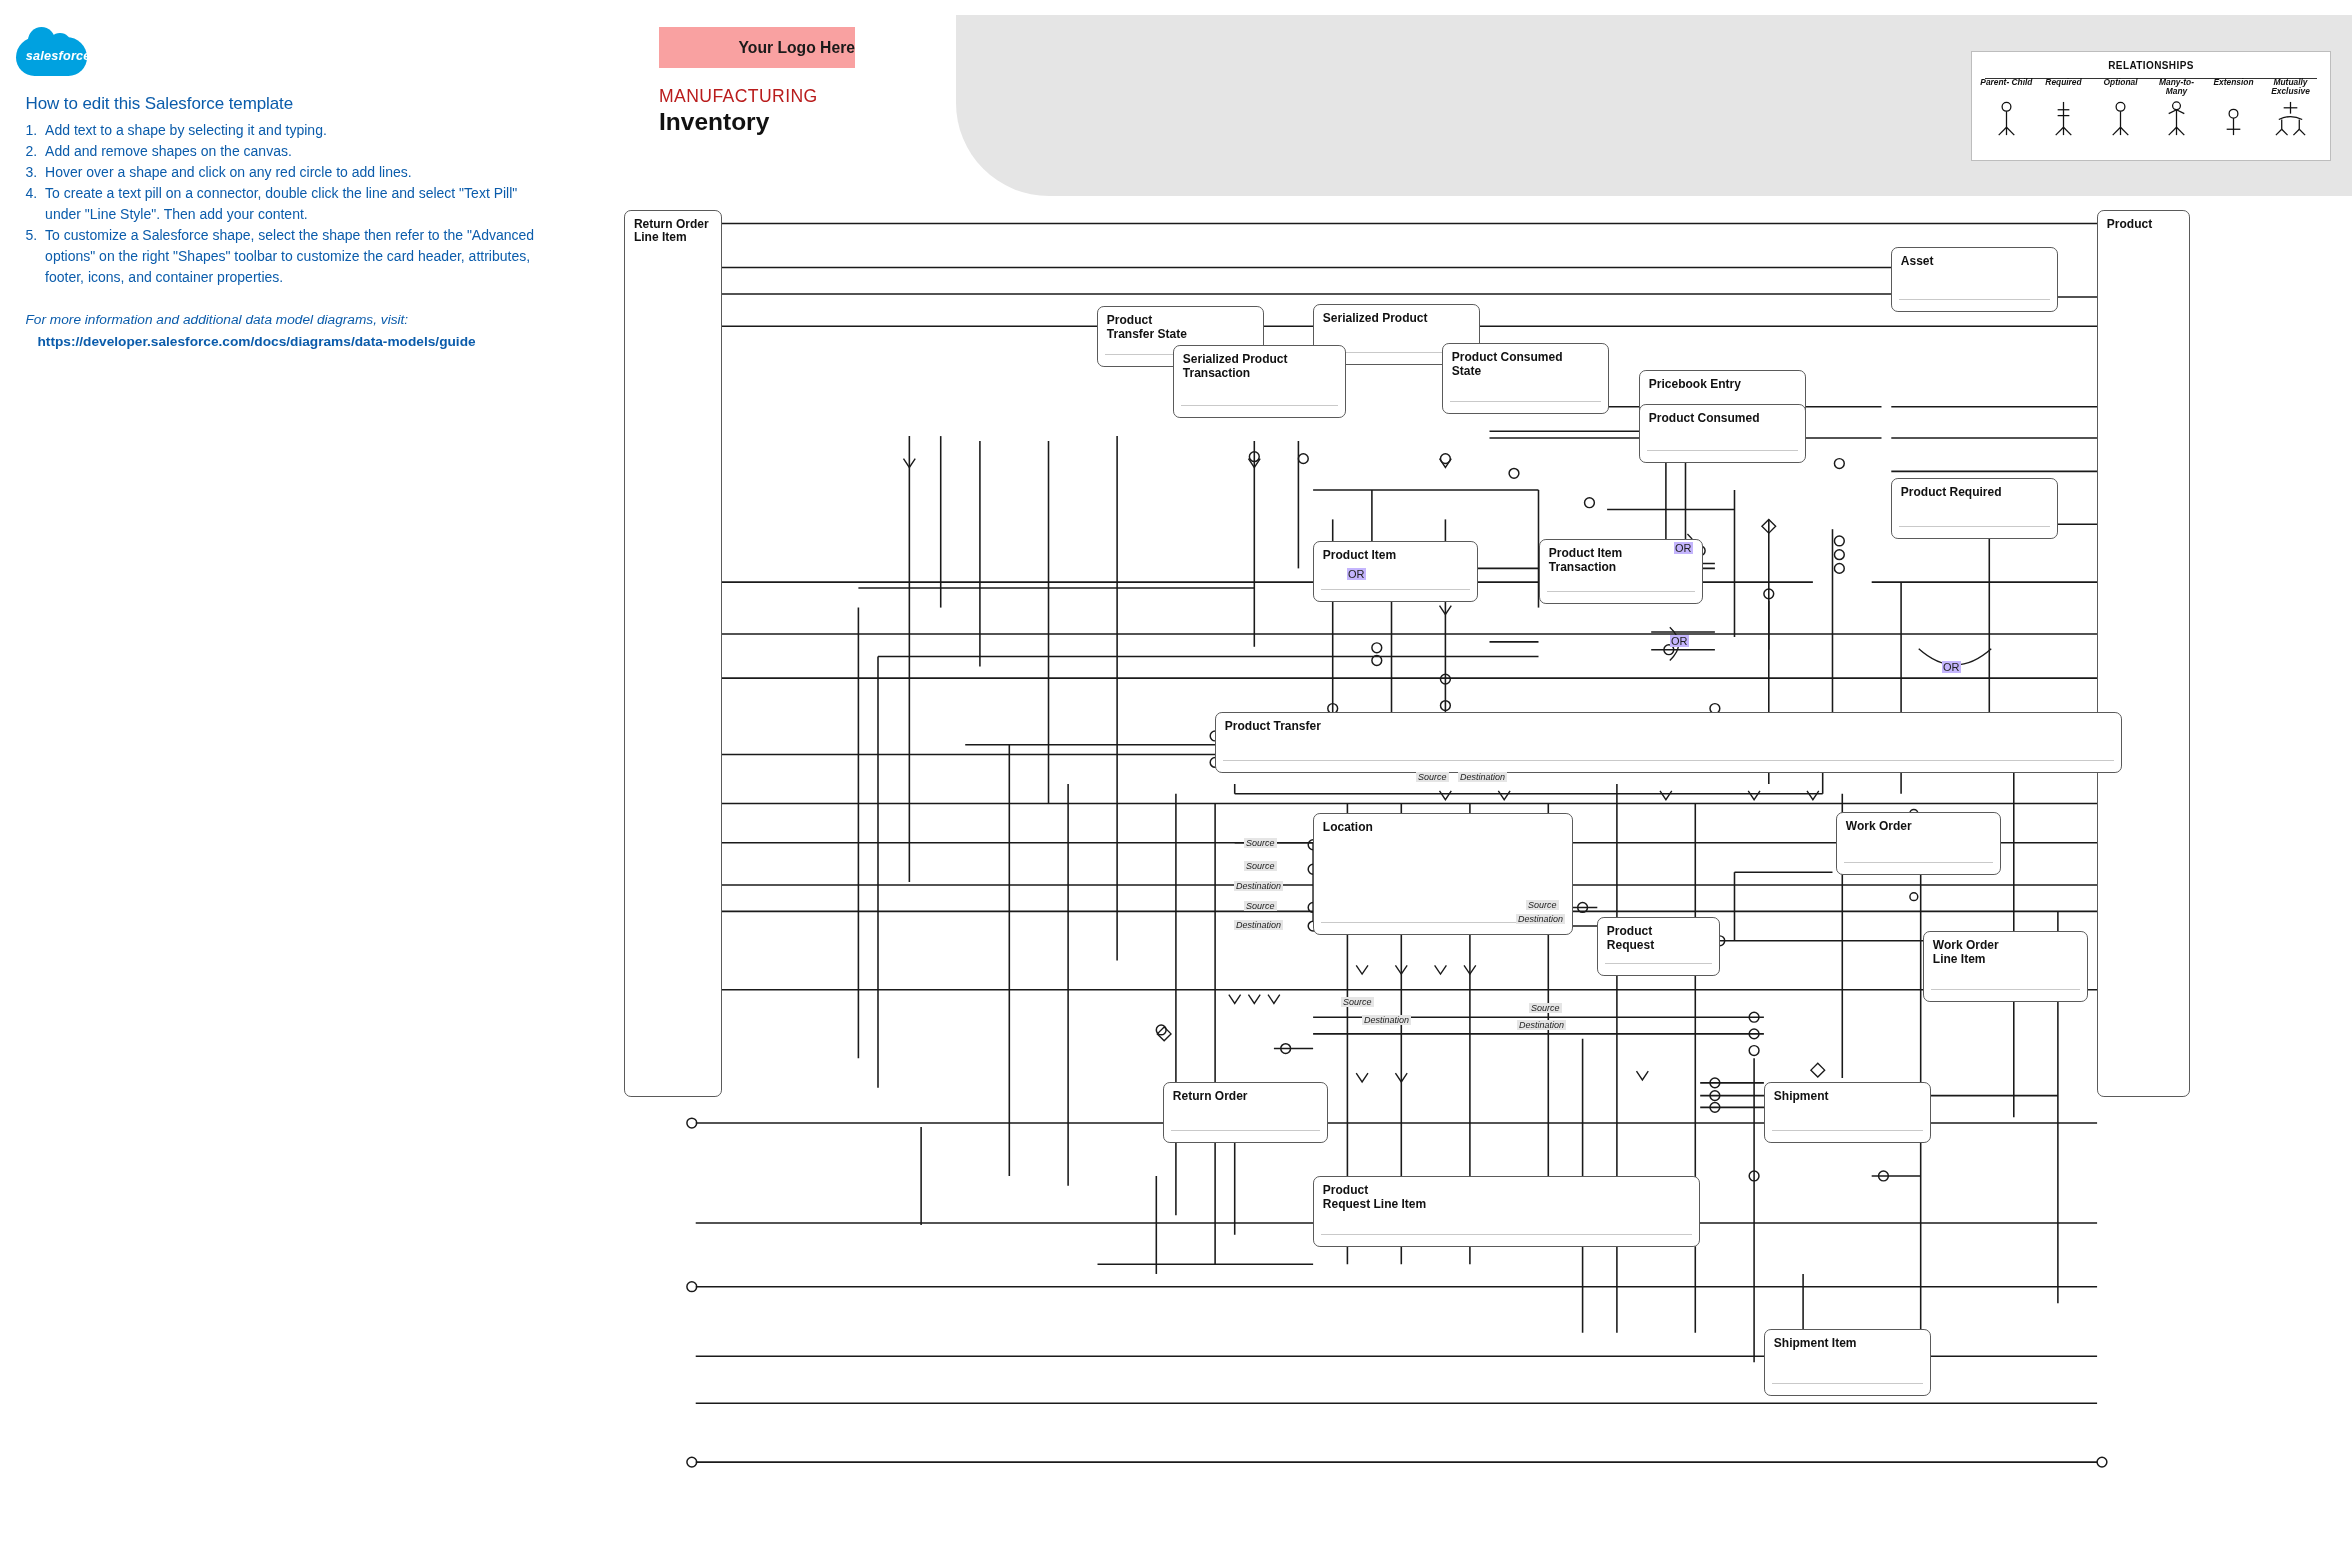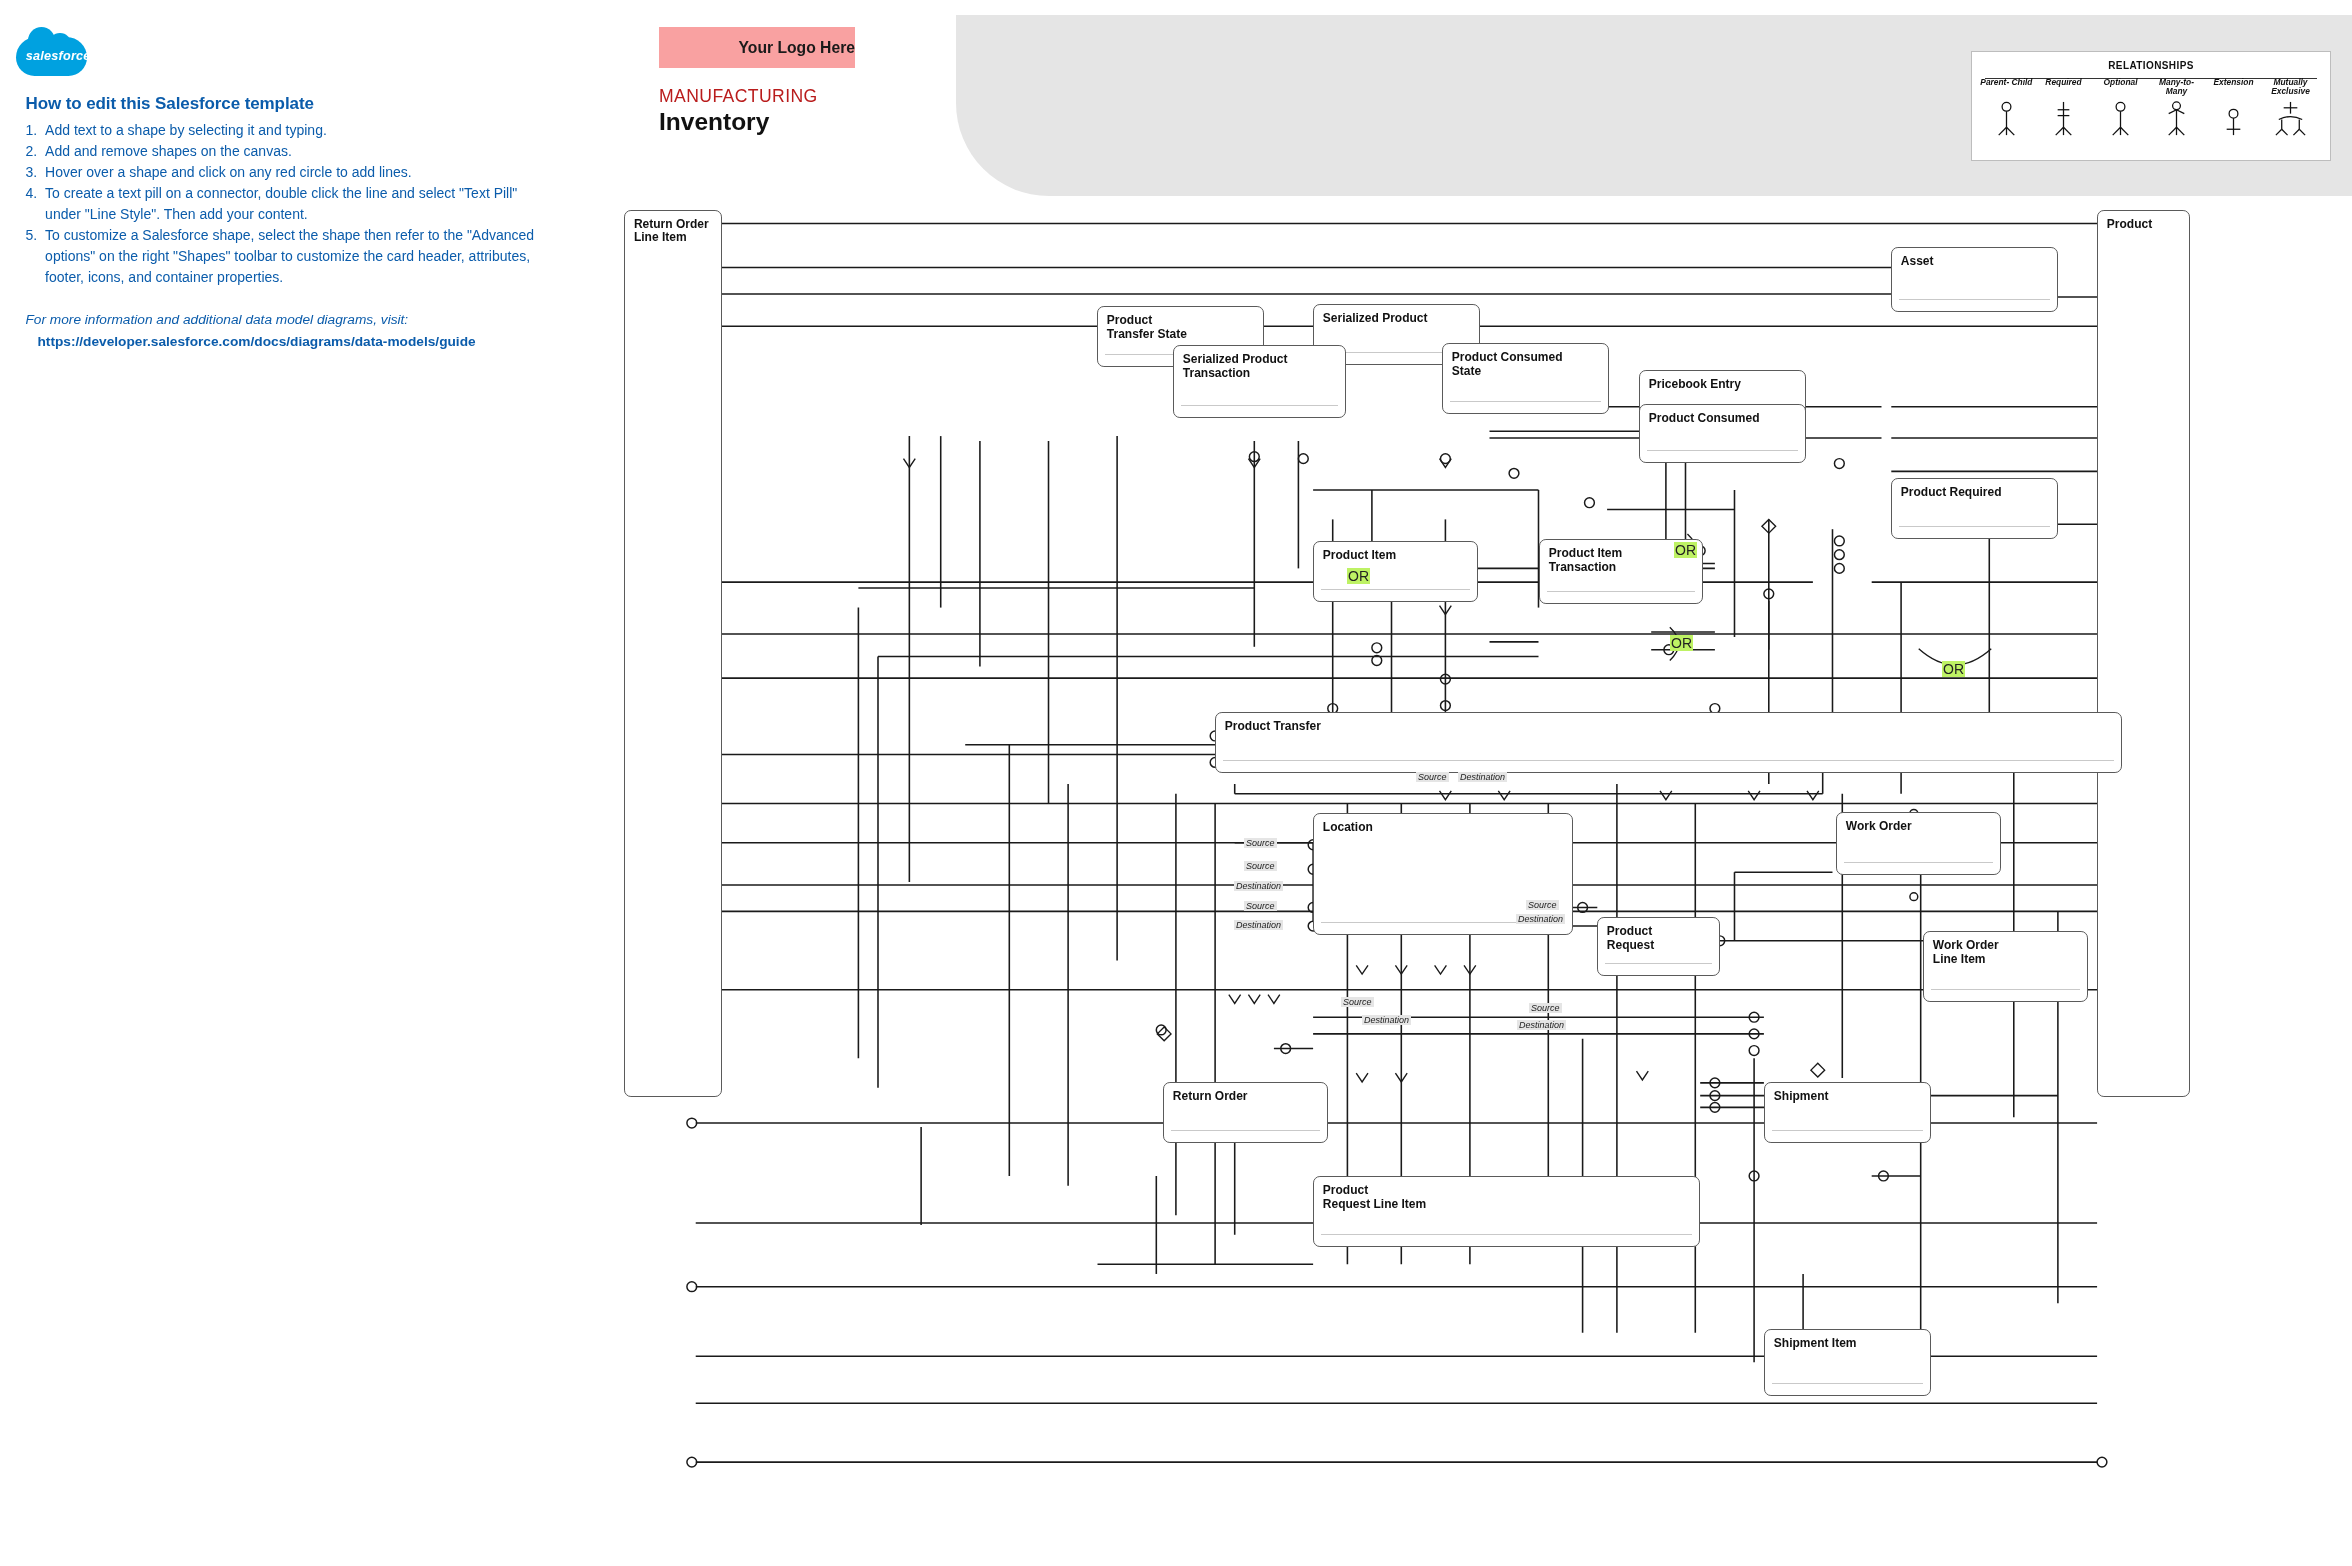--- a/index.html
+++ b/index.html
@@ -57,21 +57,21 @@
     font-size: 12.7px;
     font-style: italic;
     font-weight: bold;
     letter-spacing: 0.2px;
     z-index: 3;
   }
   #howto-title {
     position: absolute;
     left: 25.5px; top: 94px;
     font-size: 17px;
-    font-weight: bold;
+    font-weight: normal;
     color: #0b5cab;
     letter-spacing: -0.1px;
   }
   #howto-list {
     position: absolute;
     left: 25.5px; top: 120px;
     width: 529px;
     margin: 0;
     padding: 0;
     list-style: none;
@@ -220,23 +220,23 @@
     position: absolute;
     font-size: 9px;
     font-style: italic;
     color: #222;
     background: #e5e5e5;
     padding: 0 2px;
     white-space: nowrap;
   }
   .or-label {
     position: absolute;
-    font-size: 14px;
+    font-size: 11px;
     color: #222;
-    background: #bef264;
+    background: #c4b5fd;
     padding: 0 1px;
   }
 </style>
 </head>
 <body>
 
 <div id="left-panel">
 
   <div id="sf-logo">
     <div class="cloud"></div>

